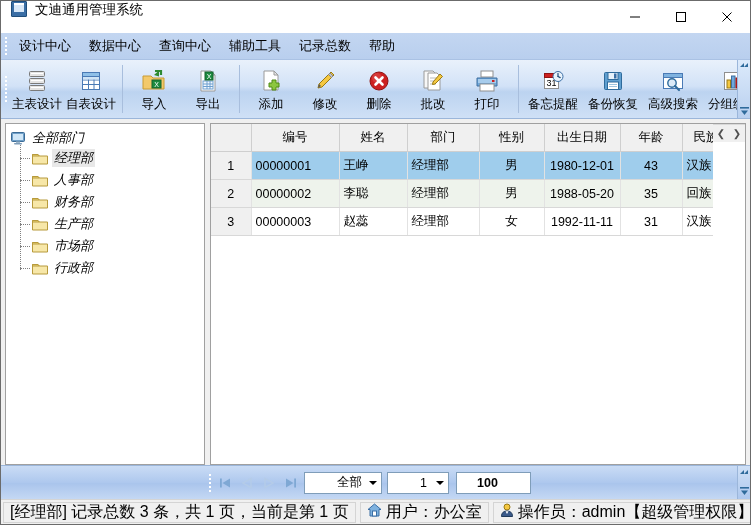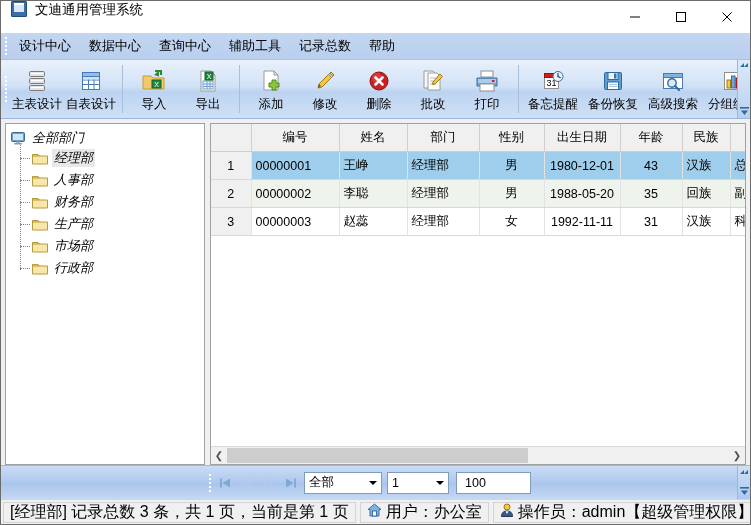--- a/index.html
+++ b/index.html
@@ -194,21 +194,21 @@
   .ico-pc { width: 16px; height: 14px; flex: 0 0 auto; }
   .ico-folder { width: 16px; height: 13px; flex: 0 0 auto; }
 
   .grid-panel {
     flex: 1 1 auto;
     margin-left: 5px;
     background: #ffffff;
     border: 1px solid #a0a0a0;
     box-sizing: border-box;
     display: flex;
-    flex-direction: column;
+    flex-direction: row;
     min-width: 0;
     overflow: hidden;
   }
   .grid-scroll {
     flex: 1 1 auto;
     overflow: hidden;
     min-height: 0;
   }
   table.grid {
     border-collapse: collapse;
@@ -286,26 +286,27 @@
     width: 9px; height: 34px;
     display: flex; flex-direction: column; justify-content: center; align-items: center; gap: 2px;
     flex: 0 0 auto;
   }
   .pg-grip i { display: block; width: 2px; height: 2px; background: #ffffff; }
   .pg-nav {
     width: 22px; height: 24px;
     display: flex; align-items: center; justify-content: center;
     flex: 0 0 auto;
   }
-  .pager-combo { height: 22px; margin-left: 2px; }
+  .pager-combo { height: 22px; margin-left: 2px; padding-left: 28px; }
   .pg-input {
     height: 22px; background: #fff; border: 1px solid #7f9db9;
     box-sizing: border-box; display: flex; align-items: center;
-    padding: 0 8px; font-size: 12.5px; color: #000;
+    padding: 0 20px; font-size: 12.5px; color: #000;
     margin-left: 4px;
+    font-weight: bold;
   }
   .pg-overflow {
     position: absolute; right: 0; top: 0; bottom: 0; width: 13px;
     background: linear-gradient(to bottom,#cfe0f6,#aec8ee);
     border-left: 1px solid #9bb6da;
     display: flex; flex-direction: column; justify-content: space-between; align-items: center;
     padding: 3px 0;
     box-sizing: border-box;
   }
 

